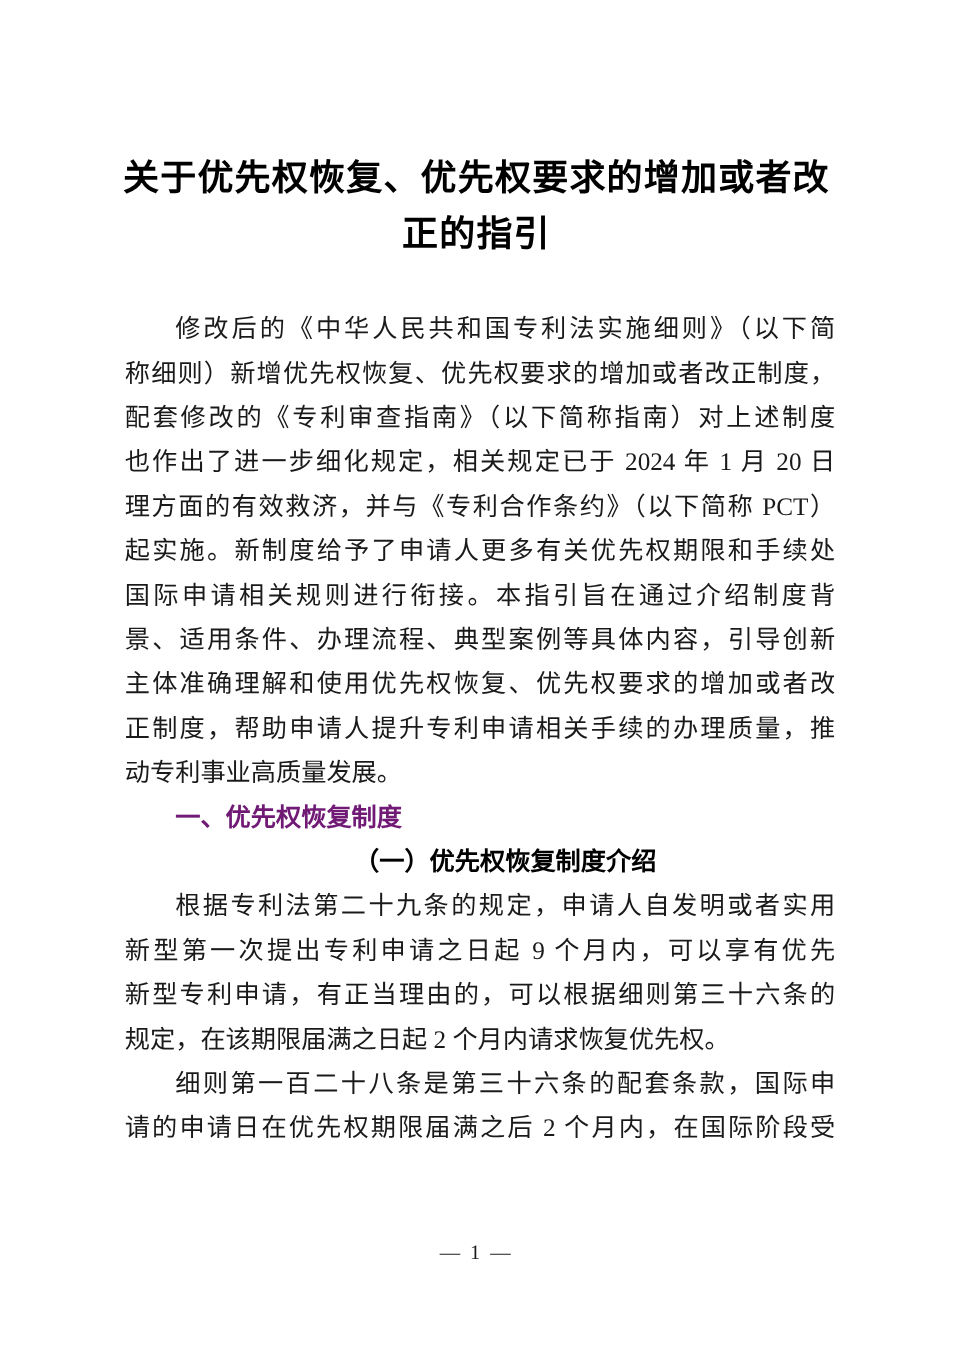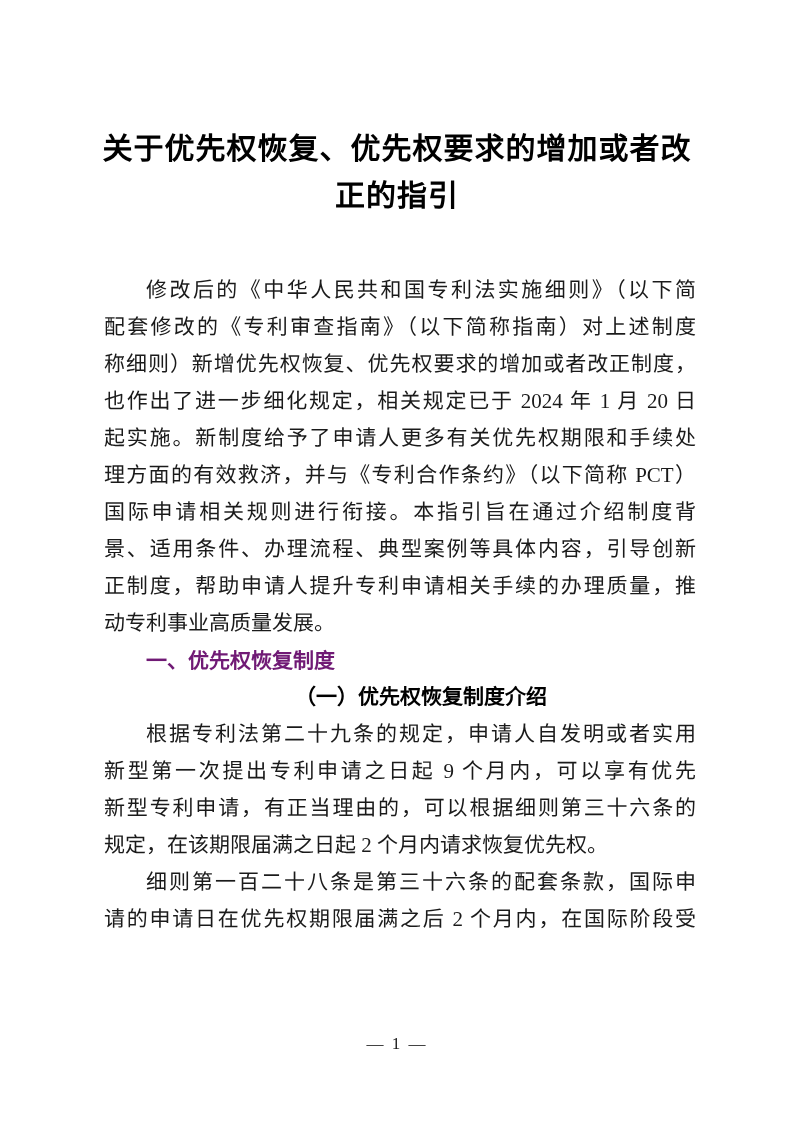--- a/index.html
+++ b/index.html
@@ -17,21 +17,21 @@
     text-align:center;
     font-weight:700;
     font-size:30px;
     line-height:47px;
     letter-spacing:1px;
     color:#000000;
   }
   .doc-title .line{height:47px;overflow:hidden;text-align:center;}
   .bodytext{
     position:absolute;
-    top:272px;left:104px;
+    top:256px;left:104px;
     width:592px;
     font-size:21px;
   }
   .line{
     height:37px;
     line-height:37px;
     overflow:hidden;
     white-space:normal;
   }
   .just{text-align:justify;text-align-last:justify;}
@@ -59,27 +59,28 @@
 
   <div class="doc-title">
       <div class="line">关于优先权恢复、优先权要求的增加或者改</div>
       <div class="line">正的指引</div>
     </div>
 
   <div class="bodytext">
 
     <div>
         <div class="line indent just">修改后的《中华人民共和国专利法实施细则》（以下简</div>
+        <div class="line just">称细则）新增优先权恢复、优先权要求的增加或者改正制度，</div>
         <div class="line just">配套修改的《专利审查指南》（以下简称指南）对上述制度</div>
-        <div class="line just">称细则）新增优先权恢复、优先权要求的增加或者改正制度，</div>
         <div class="line just">也作出了进一步细化规定，相关规定已于 2024 年 1 月 20 日</div>
+        <div class="line just">理方面的有效救济，并与《专利合作条约》（以下简称 PCT）</div>
         <div class="line just">起实施。新制度给予了申请人更多有关优先权期限和手续处</div>
-        <div class="line just">理方面的有效救济，并与《专利合作条约》（以下简称 PCT）</div>
         <div class="line just">国际申请相关规则进行衔接。本指引旨在通过介绍制度背</div>
         <div class="line just">景、适用条件、办理流程、典型案例等具体内容，引导创新</div>
+        <div class="line just">主体准确理解和使用优先权恢复、优先权要求的增加或者改</div>
         <div class="line just">正制度，帮助申请人提升专利申请相关手续的办理质量，推</div>
         <div class="line">动专利事业高质量发展。</div>
       </div>
 
     <div class="line indent heading">一、优先权恢复制度</div>
 
     <div class="line indent subheading">（一）优先权恢复制度介绍</div>
 
     <div>
         <div class="line indent just">根据专利法第二十九条的规定，申请人自发明或者实用</div>

